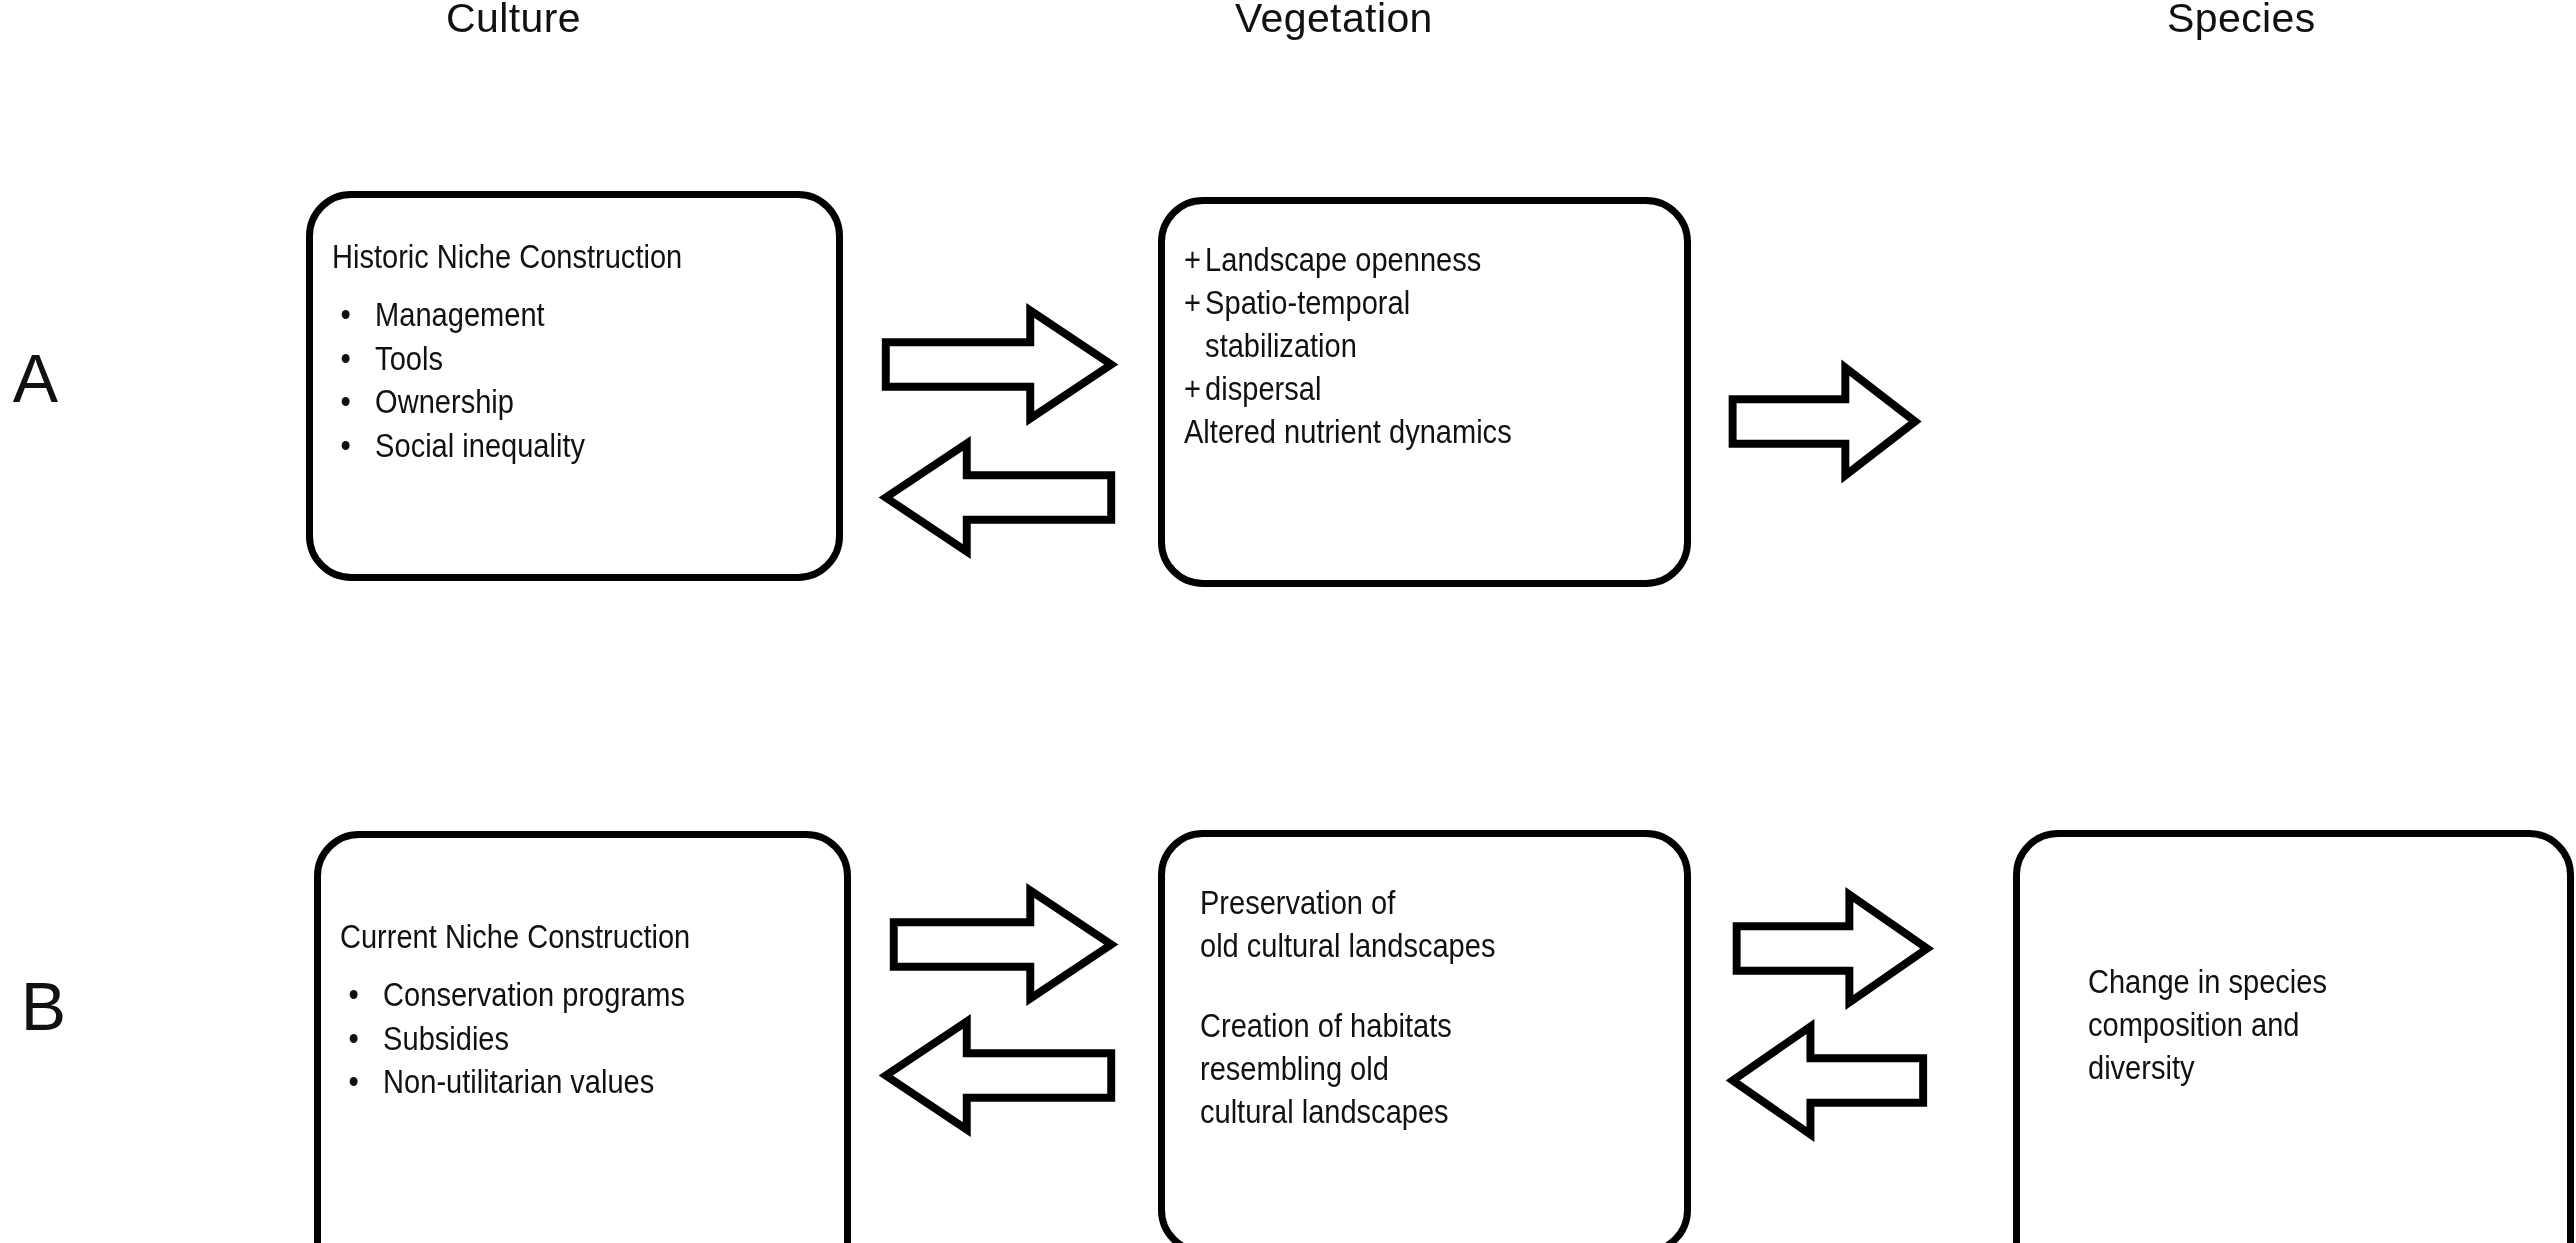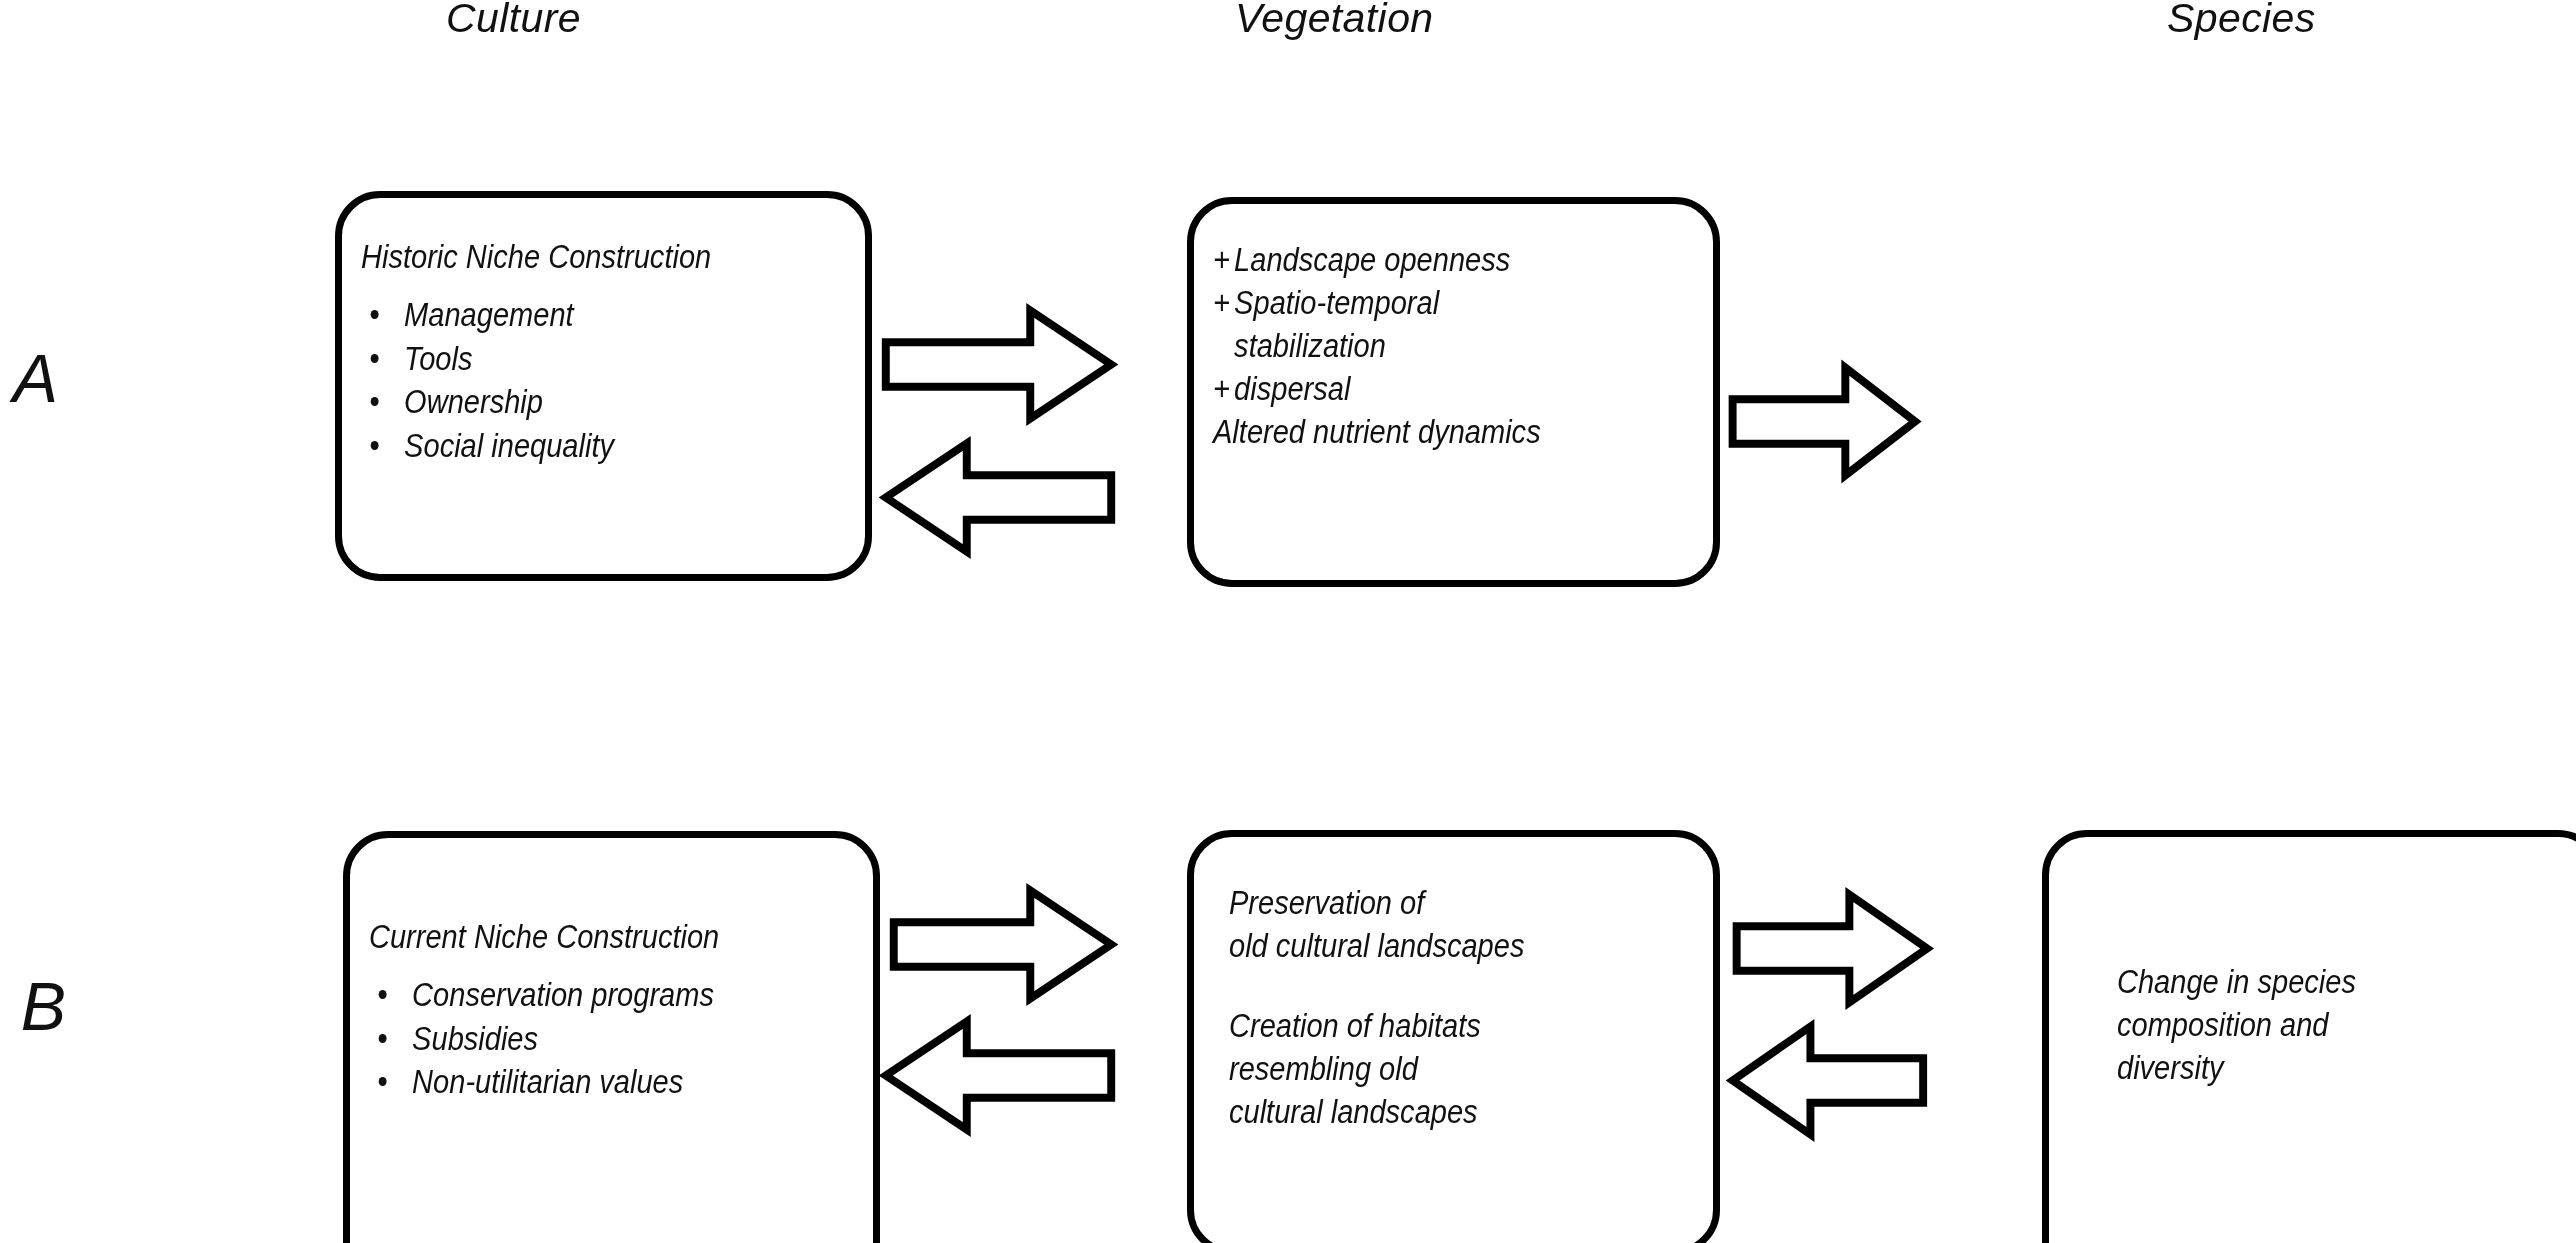--- a/index.html
+++ b/index.html
@@ -2,21 +2,21 @@
 <html style="font-size:12.7px"><head>
 <meta charset="utf-8">
 <title>Niche construction diagram</title>
 <style>
   html,body{margin:0;padding:0;background:#ffffff;}
   body{
     width:2576px;height:1243px;position:relative;overflow:hidden;
     font-family:"Liberation Sans", sans-serif;color:#000;
     -webkit-font-smoothing:antialiased;
   }
-  .canvas{position:absolute;inset:0;font-style:italic;}
+  .canvas{position:absolute;inset:0;}
 
   
   .col-header{
     position:absolute;top:-1.6px;
     font-size:41px;line-height:1;font-weight:400;
     letter-spacing:0.4px;white-space:nowrap;color:#111;
   }
   #hdr-culture{left:446px;}
   #hdr-vegetation{left:1235px;}
   #hdr-species{left:2167px;}
@@ -24,21 +24,21 @@
   
   .row-letter{
     position:absolute;font-size:68px;line-height:1;font-weight:400;color:#111;
   }
   #row-letter-a{left:12.7px;top:344px;}
   #row-letter-b{left:20.7px;top:972px;}
 
   
   .node-box{
     position:absolute;box-sizing:border-box;
-    border:7.2px solid #000;border-radius:45px;background:#fff;margin-left:29px;
+    border:7.2px solid #000;border-radius:45px;background:#fff;
   }
   
   #box-a-culture   {left:306px; top:191px;  width:537px;  height:390px;}
   #box-a-vegetation{left:1158px;top:197px;  width:533px;  height:390px;}
   #box-a-species   {left:2025px;top:189px;  width:549px;  height:391px;}
   
   #box-b-culture   {left:314px; top:831px; width:537px;  height:512px;}
   #box-b-vegetation{left:1158px;top:830px; width:533px;  height:425px;}
   #box-b-species   {left:2013px;top:830px; width:561px;  height:475px;}
 

